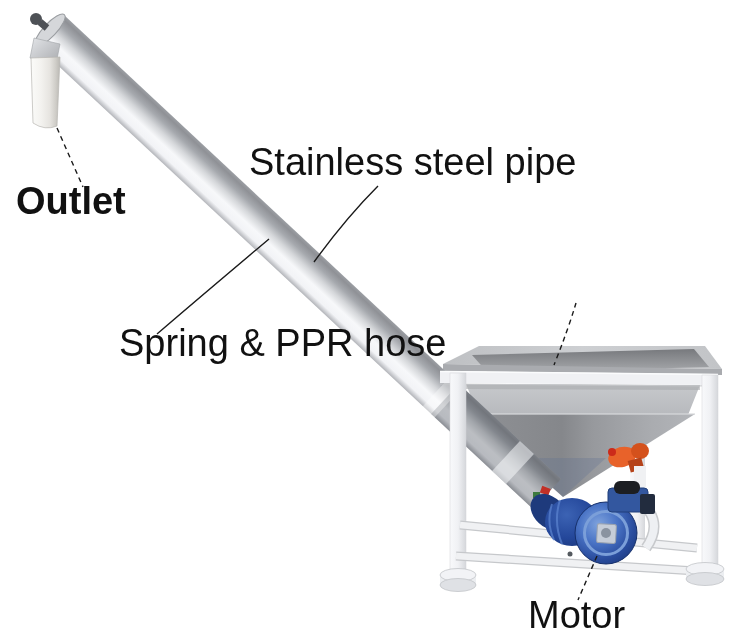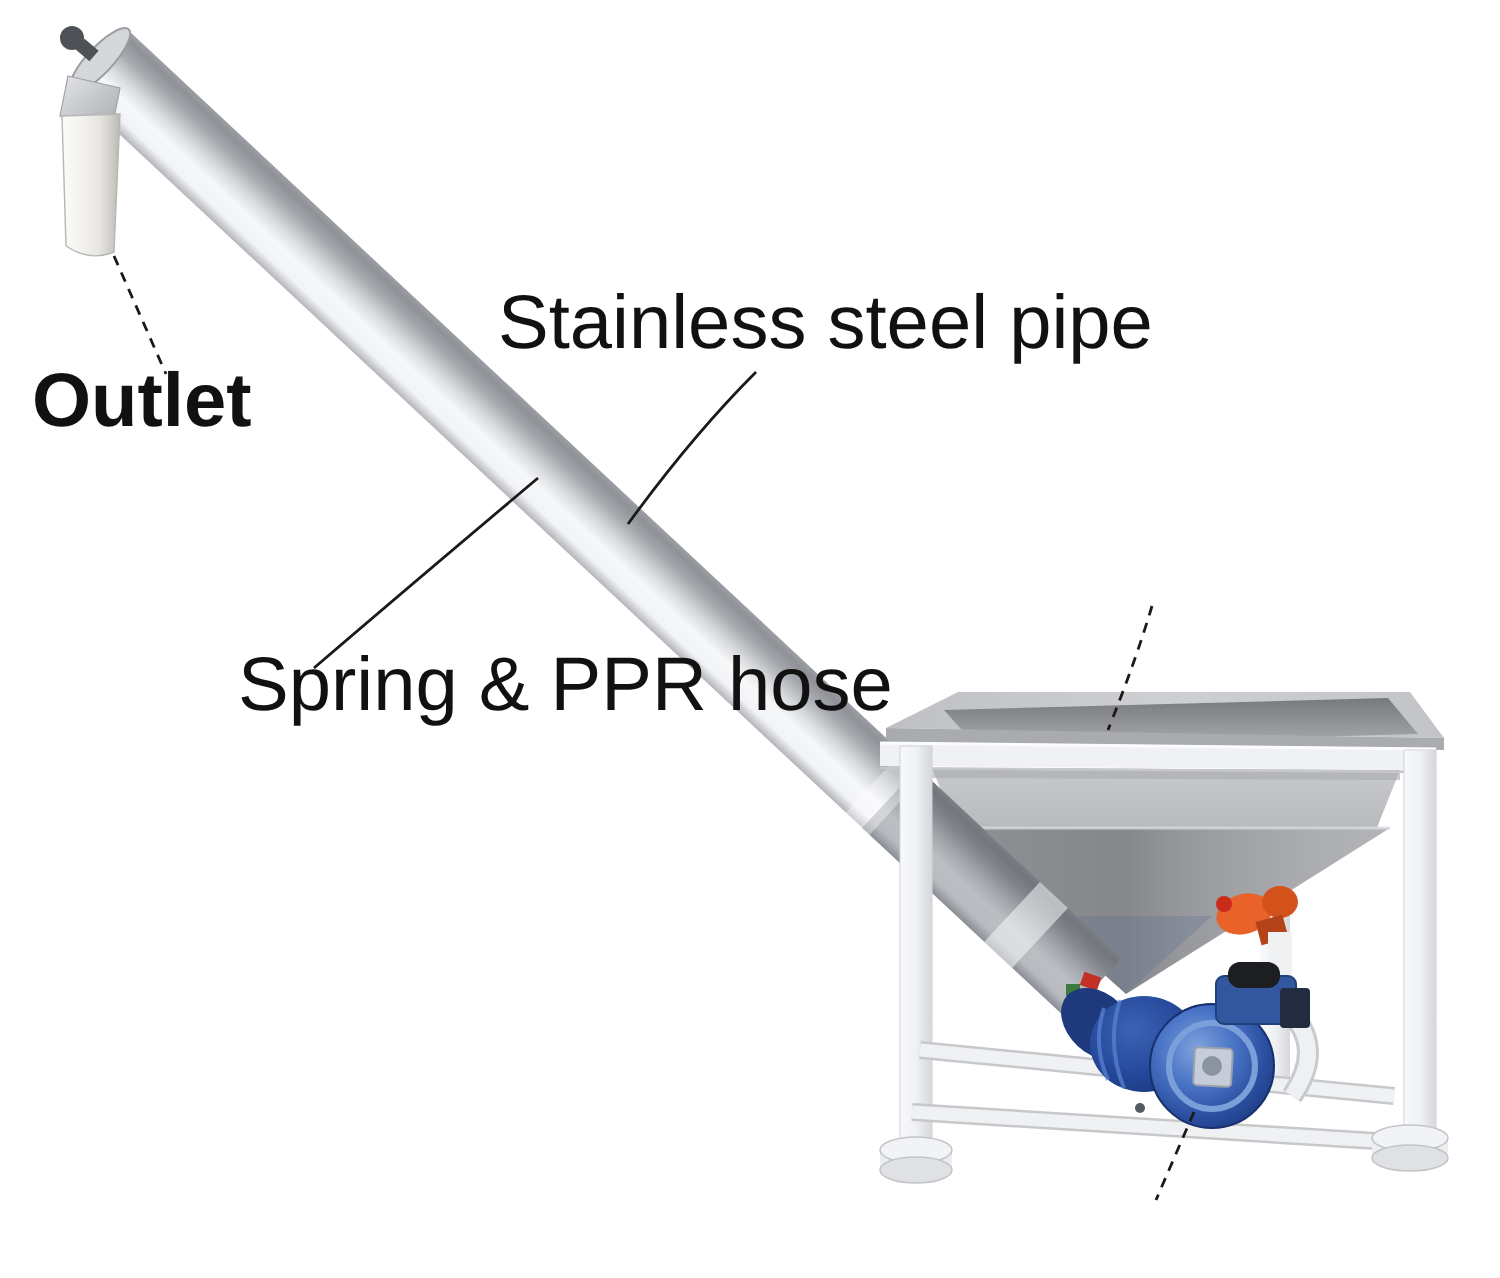--- a/index.html
+++ b/index.html
@@ -165,14 +165,15 @@
     <path d="M 378,186 Q 346,218 314,262"></path>
     <path d="M 157,334 Q 206,292 269,239"></path>
     <path d="M 576,303 Q 568,330 554,365" stroke-dasharray="5 4"></path>
     <line x1="597" y1="556" x2="578" y2="600" stroke-dasharray="5 4"></line>
   </g>
 </svg>
 
   <div class="part-label lbl-outlet">Outlet</div>
   <div class="part-label lbl-stainless">Stainless steel pipe</div>
   <div class="part-label lbl-spring">Spring &amp; PPR hose</div>
+  <div class="part-label lbl-motor">Motor</div>
 
 </div>
 
 </body></html>

